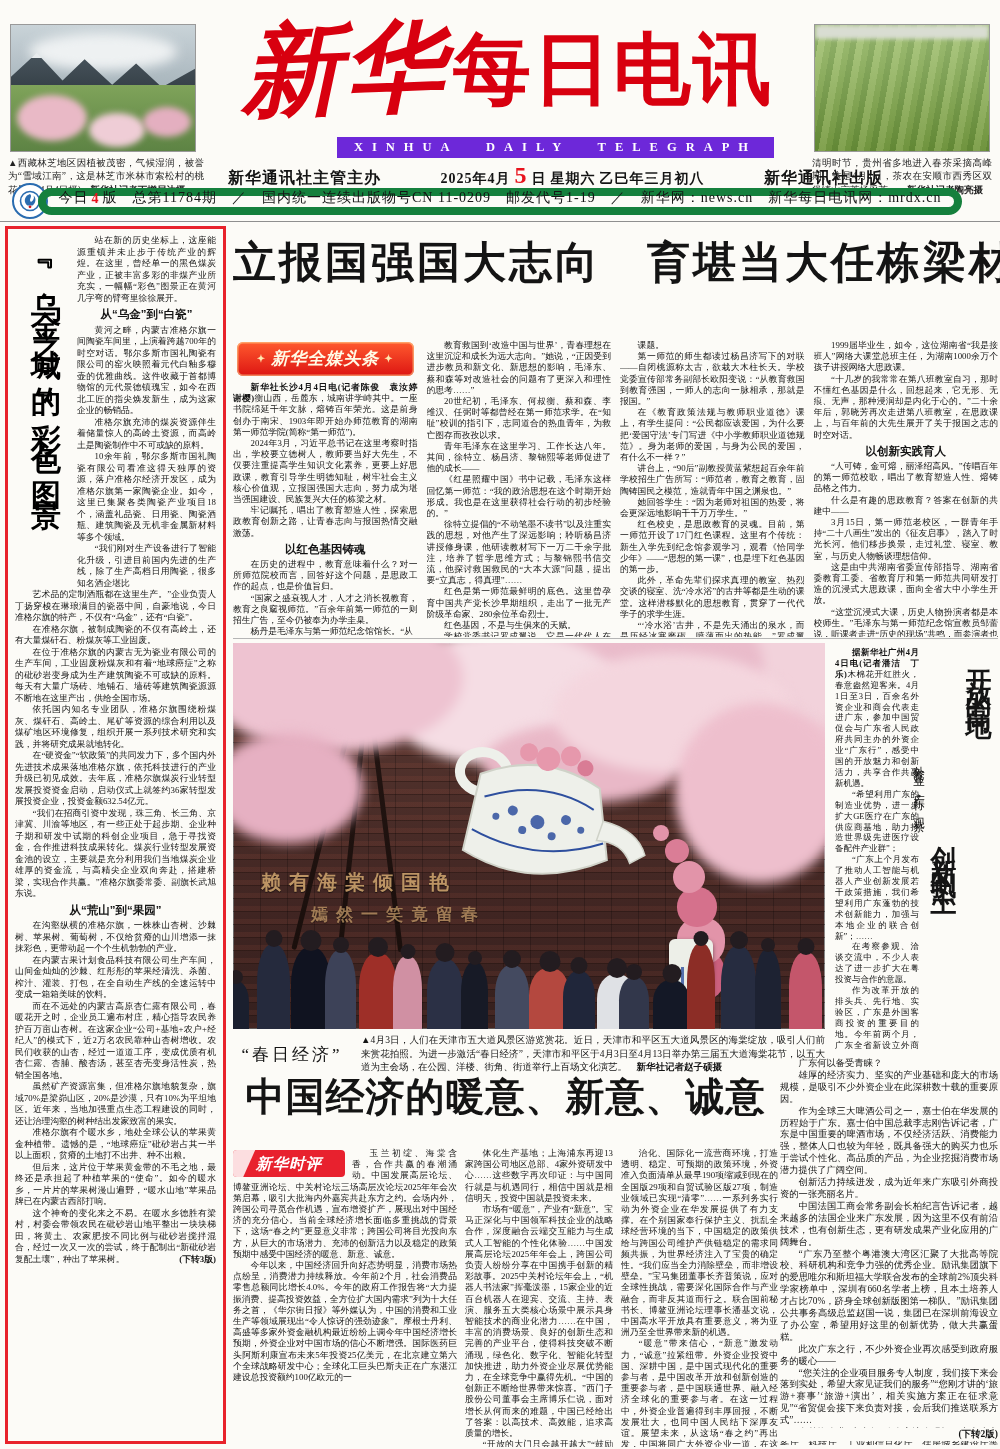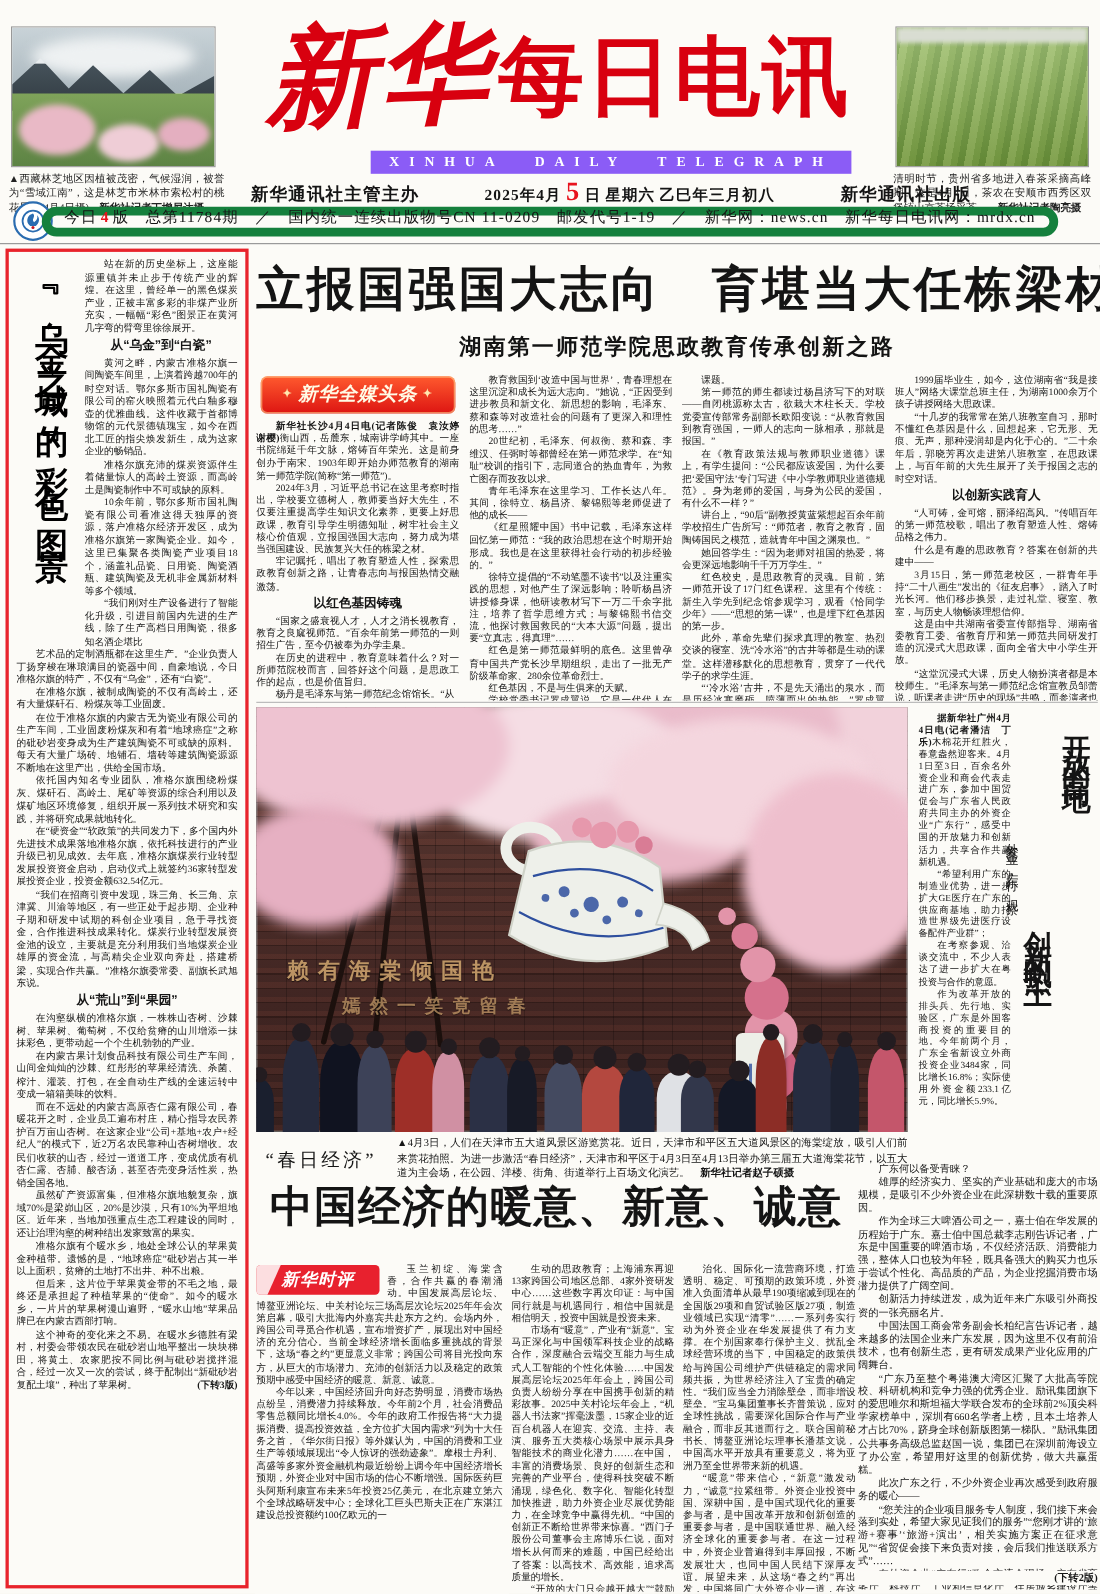--- a/index.html
+++ b/index.html
@@ -25,21 +25,21 @@
      repeating-linear-gradient(100deg, #6f9a3c 0 6px, #93b85a 6px 13px, #7fa847 13px 19px); }
   .tea-sky { position:absolute; left:0; top:0; width:100%; height:14px; background:#d9ddd2; filter:blur(2px); }
   .photo-cap { position:absolute; font-size:9.5px; line-height:13px; text-align:justify; color:#222; }
   .photo-cap b { font-family:"Liberation Sans",sans-serif; }
   .cap-l { left:8px; top:157px; width:196px; }
   .cap-r { left:812px; top:157px; width:180px; }
   .brand { position:absolute; left:222px; top:6px; width:570px; height:128px;
     display:flex; align-items:center; justify-content:center; color:#d8000f; }
   .brand-zh1 { font-size:100px; font-weight:bold; font-style:italic; letter-spacing:2px; transform:rotate(-2deg); }
   .brand-zh2 { font-size:78px; font-weight:bold; letter-spacing:2px; margin-left:8px; }
-  .blue-bar { position:absolute; left:337px; top:137px; width:437px; height:21px; background:#8b5cf6;
+  .blue-bar { position:absolute; left:337px; top:137px; width:437px; height:21px; background:#6d28d9;
     color:#fff; font-size:12.5px; font-weight:bold; letter-spacing:9px; word-spacing:16px;
     display:flex; align-items:center; justify-content:center; font-family:"Liberation Serif",serif; }
   .pub-line { position:absolute; left:228px; top:162px; width:655px; display:flex; align-items:baseline; justify-content:space-between; }
   .pub-side { font-size:16px; font-weight:bold; letter-spacing:1px; }
   .pub-date { font-size:14px; letter-spacing:1px; display:flex; align-items:baseline; gap:4px; font-weight:bold;}
   .pub-date .day { color:#e8131d; font-size:24px; font-weight:bold; }
   .info-bar { position:absolute; left:38px; top:188px; width:924px; height:27px;
     border:8px solid #15803d; border-radius:14px; display:flex; align-items:flex-end; justify-content:center;
     font-size:14px; letter-spacing:1px; }
   .info-bar .rednum { color:#e8131d; font-weight:bold; padding:0 3px; }
@@ -201,35 +201,34 @@
         <p class="para">在内蒙古果计划食品科技有限公司生产车间，山间金灿灿的沙棘、红彤彤的苹果经清洗、杀菌、榨汁、灌装、打包，在全自动生产线的全速运转中变成一箱箱美味的饮料。</p>
         <p class="para">而在不远处的内蒙古高原杏仁露有限公司，春暖花开之时，企业员工遍布村庄，精心指导农民养护百万亩山杏树。在这家企业“公司+基地+农户+经纪人”的模式下，近2万名农民靠种山杏树增收。农民们收获的山杏，经过一道道工序，变成优质有机杏仁露、杏脯、酸杏汤，甚至杏壳变身活性炭，热销全国各地。</p>
         <p class="para">虽然矿产资源富集，但准格尔旗地貌复杂，旗域70%是梁峁山区，20%是沙漠，只有10%为平坦地区。近年来，当地加强重点生态工程建设的同时，还让治理沟壑的树种结出发家致富的果实。</p>
         <p class="para">准格尔旗有个暖水乡，地处全球公认的苹果黄金种植带。遗憾的是，“地球癌症”砒砂岩占其一半以上面积，贫瘠的土地打不出井、种不出粮。</p>
         <p class="para">但后来，这片位于苹果黄金带的不毛之地，最终还是承担起了种植苹果的“使命”。如今的暖水乡，一片片的苹果树漫山遍野，“暖水山地”苹果品牌已在内蒙古西部打响。</p>
         <p class="para">这个神奇的变化来之不易。在暖水乡德胜有梁村，村委会带领农民在砒砂岩山地平整出一块块梯田，将黄土、农家肥按不同比例与砒砂岩搅拌混合，经过一次又一次的尝试，终于配制出“新砒砂岩复配土壤”，种出了苹果树。<span class="turn">(下转3版)</span></p>
       </div>
   </div>
 
   <div class="headline">立报国强国大志向　育堪当大任栋梁材</div>
-  <div class="subhead">湖南第一师范学院思政教育传承创新之路</div>
   <div class="cols4">
     <div class="ncol">
       <div class="media-badge">
           <span class="star">✦</span>
           <span>新华全媒头条</span>
           <span class="star">✦</span>
         </div>
       <div>
           <p class="para"><b>新华社长沙4月4日电(记者陈俊　袁汝婷　谢樱)</b>衡山西，岳麓东，城南讲学峙其中。一座书院绵延千年文脉，熔铸百年荣光。这是前身创办于南宋、1903年即开始办师范教育的湖南第一师范学院(简称“第一师范”)。</p>
           <p class="para">2024年3月，习近平总书记在这里考察时指出，学校要立德树人，教师要当好大先生，不仅要注重提高学生知识文化素养，更要上好思政课，教育引导学生明德知耻，树牢社会主义核心价值观，立报国强国大志向，努力成为堪当强国建设、民族复兴大任的栋梁之材。</p>
           <p class="para">牢记嘱托，唱出了教育塑造人性，探索思政教育创新之路，让青春志向与报国热情交融激荡。</p>
           <div class="inhead">以红色基因铸魂</div>
+          <p class="para">在历史的进程中，教育意味着什么？对一所师范院校而言，回答好这个问题，是思政工作的起点，也是价值旨归。</p>
           <p class="para">“国家之盛衰视人才，人才之消长视教育，教育之良窳视师范。”百余年前第一师范的一则招生广告，至今仍被奉为办学圭臬。</p>
-          <p class="para">在历史的进程中，教育意味着什么？对一所师范院校而言，回答好这个问题，是思政工作的起点，也是价值旨归。</p>
           <p class="para">杨丹是毛泽东与第一师范纪念馆馆长。“从</p>
         </div>
     </div>
     <div class="ncol">
         <p class="para">教育救国到‘改造中国与世界’，青春理想在这里沉淀和成长为远大志向。”她说，“正因受到进步教员和新文化、新思想的影响，毛泽东、蔡和森等对改造社会的问题有了更深入和理性的思考……”</p>
         <p class="para">20世纪初，毛泽东、何叔衡、蔡和森、李维汉、任弼时等都曾经在第一师范求学。在“知耻”校训的指引下，志同道合的热血青年，为救亡图存而孜孜以求。</p>
         <p class="para">青年毛泽东在这里学习、工作长达八年。其间，徐特立、杨昌济、黎锦熙等老师促进了他的成长——</p>
         <p class="para">《红星照耀中国》书中记载，毛泽东这样回忆第一师范：“我的政治思想在这个时期开始形成。我也是在这里获得社会行动的初步经验的。”</p>
         <p class="para">徐特立提倡的“不动笔墨不读书”以及注重实践的思想，对他产生了深远影响；聆听杨昌济讲授修身课，他研读教材写下一万二千余字批注，培养了哲学思维方式；与黎锦熙书信交流，他探讨救国救民的“大本大源”问题，提出要“立真志，得真理”……</p>
         <p class="para">红色是第一师范最鲜明的底色。这里曾孕育中国共产党长沙早期组织，走出了一批无产阶级革命家、280余位革命烈士。</p>
@@ -364,20 +363,21 @@
 
   <div class="photo-credit-row">
     <div class="cap-label">“春日经济”</div>
     <div class="cap-body"><span>▲4月3日，人们在天津市五大道风景区游览赏花。近日，天津市和平区五大道风景区的海棠绽放，吸引人们前来赏花拍照。为进一步激活“春日经济”，天津市和平区于4月3日至4月13日举办第三届五大道海棠花节，以五大道为主会场，在公园、洋楼、街角、街道举行上百场文化演艺。</span>　<b>新华社记者赵子硕摄</b></div>
   </div>
 
   <div class="gd-top">
     <div class="gd-text">
         <p class="para"><b>据新华社广州4月4日电(记者潘洁　丁乐)</b>木棉花开红胜火，春意盎然迎客来。4月1日至3日，百余名外资企业和商会代表走进广东，参加中国贸促会与广东省人民政府共同主办的外资企业“广东行”，感受中国的开放魅力和创新活力，共享合作共赢新机遇。</p>
         <p class="para">“希望利用广东的制造业优势，进一步扩大GE医疗在广东的供应商基地，助力打造世界级先进医疗设备配件产业群”；</p>
+        <p class="para">“广东上个月发布了推动人工智能与机器人产业创新发展若干政策措施，我们希望利用广东蓬勃的技术创新能力，加强与本地企业的联合创新”；……</p>
         <p class="para">在考察参观、洽谈交流中，不少人表达了进一步扩大在粤投资与合作的意愿。</p>
         <p class="para">作为改革开放的排头兵、先行地、实验区，广东是外国客商投资的重要目的地。今年前两个月，广东全省新设立外商投资企业3484家，同比增长16.8%；实际使用外资金额233.1亿元，同比增长5.9%。</p>
       </div>
     <div class="gd-title">
       <span class="gd-t1">开放的高地</span>
       <span class="gd-t2">创新的热土</span>
       <span class="gd-sub">外资企业“广东行”观察</span>
     </div>
   </div>
   <div class="gd-wide">
@@ -398,21 +398,21 @@
     <div class="sp-col sp-c1">
       <div class="sp-badge">
           <span>新华时评</span>
         </div>
       <div>
           <p class="para">玉兰初绽、海棠含香，合作共赢的春潮涌动。中国发展高层论坛、博鳌亚洲论坛、中关村论坛三场高层次论坛2025年年会次第启幕，吸引大批海内外嘉宾共赴东方之约。会场内外，跨国公司寻觅合作机遇，宣布增资扩产，展现出对中国经济的充分信心。当前全球经济增长面临多重挑战的背景下，这场“春之约”更显意义非常；跨国公司将目光投向东方，从巨大的市场潜力、充沛的创新活力以及稳定的政策预期中感受中国经济的暖意、新意、诚意。</p>
           <p class="para">今年以来，中国经济回升向好态势明显，消费市场热点纷呈，消费潜力持续释放。今年前2个月，社会消费品零售总额同比增长4.0%。今年的政府工作报告将“大力提振消费、提高投资效益，全方位扩大国内需求”列为十大任务之首，《华尔街日报》等外媒认为，中国的消费和工业生产等领域展现出“令人惊讶的强劲迹象”。摩根士丹利、高盛等多家外资金融机构最近纷纷上调今年中国经济增长预期，外资企业对中国市场的信心不断增强。国际医药巨头阿斯利康宣布未来5年投资25亿美元，在北京建立第六个全球战略研发中心；全球化工巨头巴斯夫正在广东湛江建设总投资额约100亿欧元的一</p>
         </div>
     </div>
     <div class="sp-col sp-c2">
-        <p class="para">生动的思政教育；上海浦东再迎13家跨国公司地区总部、4家外资研发中心……这些数字再次印证：与中国同行就是与机遇同行，相信中国就是相信明天，投资中国就是投资未来。</p>
+        <p class="para">体化生产基地；上海浦东再迎13家跨国公司地区总部、4家外资研发中心……这些数字再次印证：与中国同行就是与机遇同行，相信中国就是相信明天，投资中国就是投资未来。</p>
         <p class="para">市场有“暖意”，产业有“新意”。宝马正深化与中国领军科技企业的战略合作，深度融合云端交互能力与生成式人工智能的个性化体验……中国发展高层论坛2025年年会上，跨国公司负责人纷纷分享在中国携手创新的精彩故事。2025中关村论坛年会上，“机器人书法家”挥毫泼墨，15家企业的近百台机器人在迎宾、交流、主持、表演、服务五大类核心场景中展示具身智能技术的商业化潜力……在中国，丰富的消费场景、良好的创新生态和完善的产业平台，使得科技突破不断涌现，绿色化、数字化、智能化转型加快推进，助力外资企业尽展优势能力，在全球竞争中赢得先机。“中国的创新正不断给世界带来惊喜。”西门子股份公司董事会主席博乐仁说，面对增长从何而来的难题，中国已经给出了答案：以高技术、高效能，追求高质量的增长。</p>
         <p class="para">“开放的大门只会越开越大”“鼓励外国投资者扩大再投资”……中国坚定不移推进高水平对外开放的强烈信号让外资企业感受到了互利共赢的中国“诚意”。中国加强外商投资立法，推动贸易和投资自由化便利化，积极营造市场化、法</p>
       </div>
     <div class="sp-col sp-c3">
         <p class="para">治化、国际化一流营商环境，打造透明、稳定、可预期的政策环境，外资准入负面清单从最早190项缩减到现在的全国版29项和自贸试验区版27项，制造业领域已实现“清零”……一系列务实行动为外资企业在华发展提供了有力支撑。在个别国家奉行保护主义、扰乱全球经营环境的当下，中国稳定的政策供给与跨国公司维护产供链稳定的需求同频共振，为世界经济注入了宝贵的确定性。“我们应当全力消除壁垒，而非增设壁垒。”宝马集团董事长齐普策说，应对全球性挑战，需要深化国际合作与产业融合，而非反其道而行之。联合国前秘书长、博鳌亚洲论坛理事长潘基文说，中国高水平开放具有重要意义，将为亚洲乃至全世界带来新的机遇。</p>
         <p class="para">“暖意”带来信心，“新意”激发动力，“诚意”拉紧纽带。外资企业投资中国、深耕中国，是中国式现代化的重要参与者，是中国改革开放和创新创造的重要参与者，是中国联通世界、融入经济全球化的重要参与者。在这一过程中，外资企业普遍得到丰厚回报，不断发展壮大，也同中国人民结下深厚友谊。展望未来，从这场“春之约”再出发，中国将同广大外资企业一道，在这片生机盎然的大地上扩大合作，不断书写互利共赢新篇章。</p>
         <p class="para"></p>
       </div>
   </div>
 

